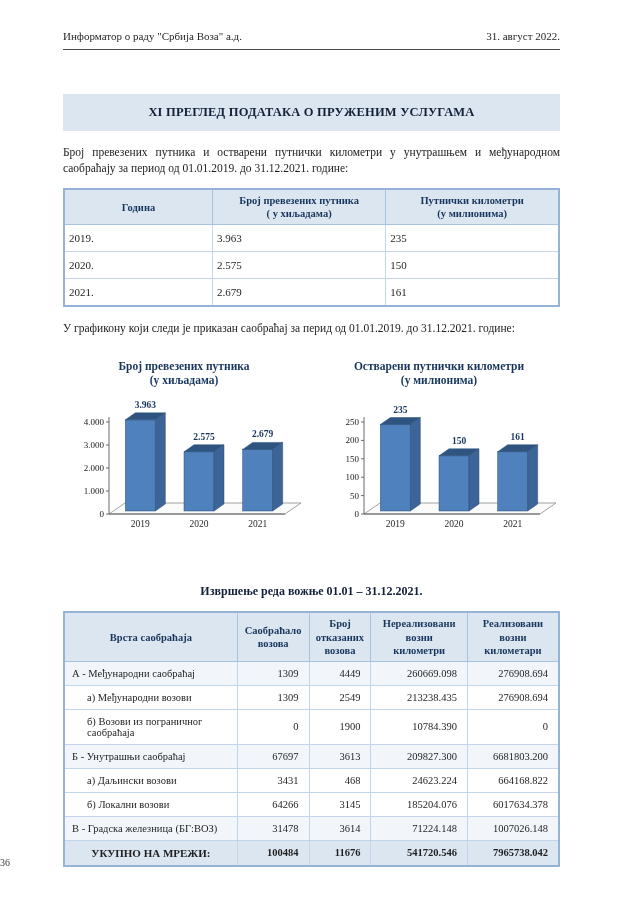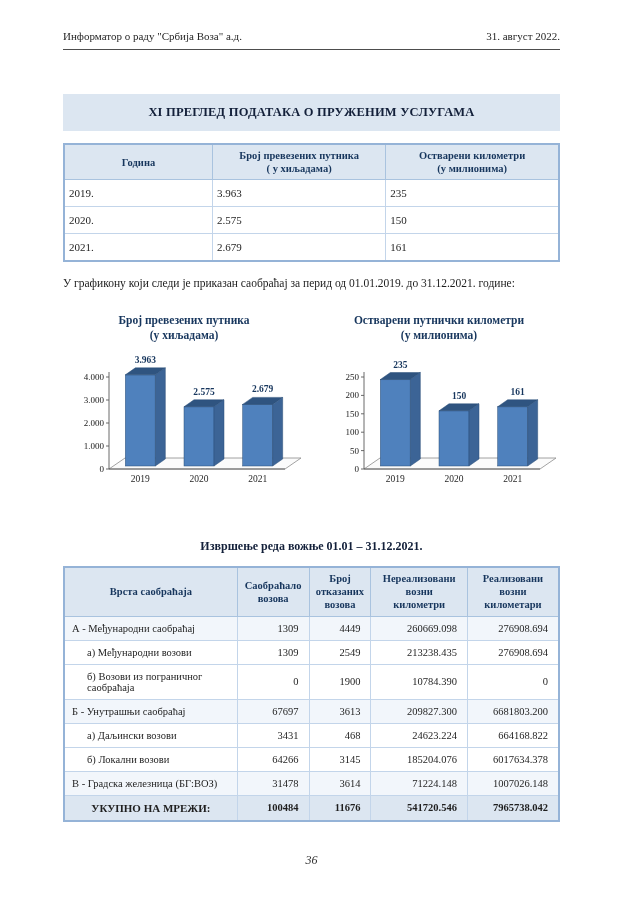--- a/index.html
+++ b/index.html
@@ -50,49 +50,50 @@
   }
   .chart-svg{display:block;width:242px;height:152px;margin-top:2px;}
   .chart-svg text{font-family:"Liberation Serif",serif;}
   
   .section-heading{
     margin:42px 0 0;text-align:center;font-weight:bold;
     font-size:12px;color:#13203a;
   }
   .page-footer{
     position:absolute;bottom:32px;left:0;width:100%;
-    text-align:center;font-size:12px;color:#333;font-style:italic;
+    text-align:left;font-size:10px;color:#333;
   }
 </style>
 </head>
 <body>
 
 <div class="page">
   <div class="content">
 
     <div class="doc-header">
       <span>Информатор о раду "Србија Воза" а.д.</span>
       <span>31. август 2022.</span>
     </div>
 
     <div class="title-box">XI  ПРЕГЛЕД ПОДАТАКА О ПРУЖЕНИМ УСЛУГАМА</div>
 
+    <p class="para">Број превезених путника и остварени путнички километри у унутрашњем и међународном саобраћају за период од 01.01.2019. до 31.12.2021. године:</p>
 
     <table class="tbl" id="table1">
       <colgroup>
           <col style="width:30%">
           <col style="width:35%">
           <col style="width:35%">
         </colgroup>
       <thead>
           <tr>
             <th>Година</th>
             <th>Број превезених путника
 ( у хиљадама)</th>
-            <th>Остварени километри
+            <th>Путнички километри
 (у милионима)</th>
           </tr>
         </thead>
       <tbody>
           <tr>
             <td>2019.</td>
             <td>3.963</td>
             <td>235</td>
           </tr>
           <tr>

